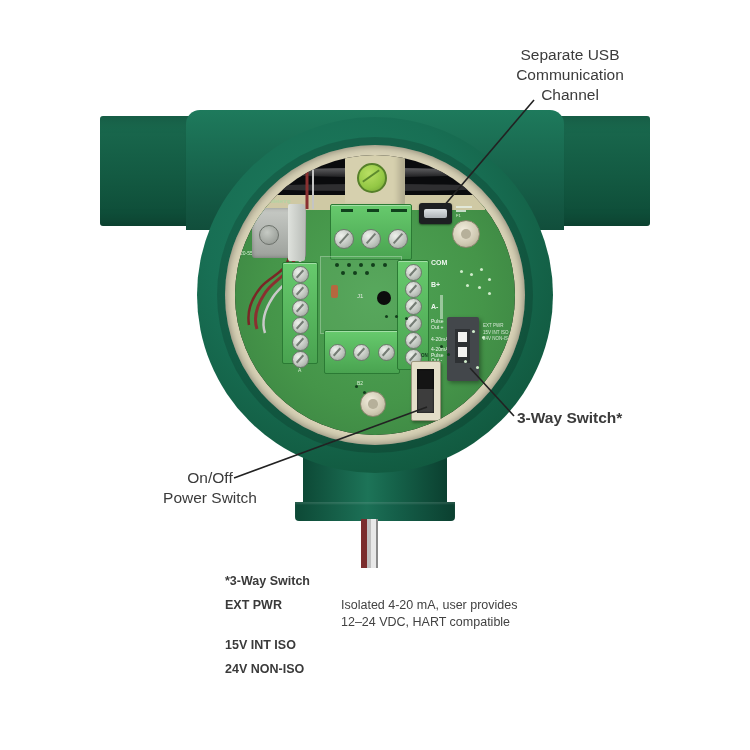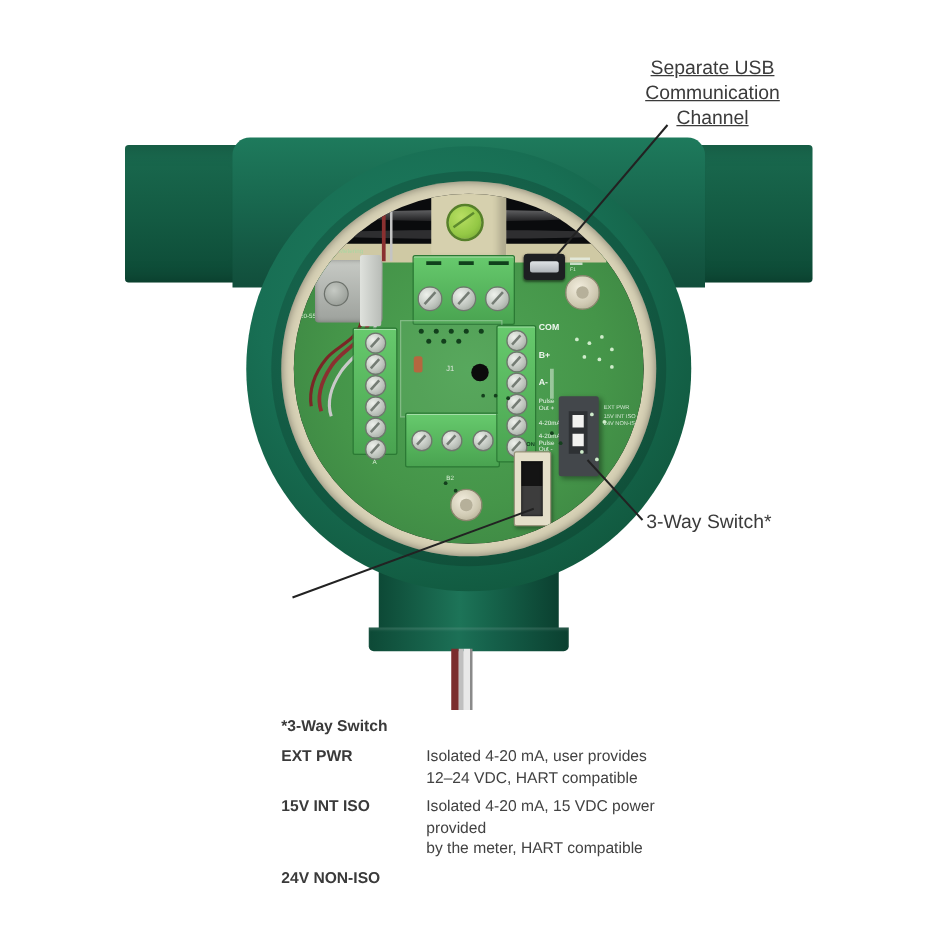--- a/index.html
+++ b/index.html
@@ -121,22 +121,22 @@
         background:linear-gradient(90deg,#0d4936,#1c7056 45%,#15604a 62%,#0b4030);
         box-shadow:inset 0 2px 2px rgba(255,255,255,.12);}
   .wires-bottom{position:absolute;left:361px;top:519px;height:49px;display:flex;}
   .wires-bottom span{display:block;height:100%;}
 
   
   #leads{position:absolute;left:0;top:0;width:750px;height:750px;pointer-events:none;}
 
   
   .callout{position:absolute;font-size:15.5px;line-height:20px;color:#3b3b3b;white-space:pre-line;}
-  .callout-usb{left:470px;top:45px;width:200px;text-align:center;text-decoration:underline;}
-  .callout-3way{left:517px;top:408px;}
+  .callout-usb{left:470px;top:45px;width:200px;text-align:center;}
+  .callout-3way{left:517px;top:408px;font-weight:bold;}
   .callout-power{left:120px;top:468px;width:180px;text-align:center;}
 
   
   .legend{position:absolute;left:225px;top:574px;width:330px;font-size:12.5px;color:#424242;}
   .legend-title{font-weight:bold;margin-bottom:9px;color:#3a3a3a;}
   .legend-row{display:grid;grid-template-columns:81px auto;margin-bottom:7px;line-height:1.32;}
   .legend-term{font-weight:bold;color:#3a3a3a;}
   .legend-desc{white-space:pre-line;margin-left:35px;}
 </style>
 </head>
@@ -266,31 +266,31 @@
   <svg id="leads">
     <line x1="443" y1="207" x2="534" y2="100" stroke="#222" stroke-width="1.6"></line>
     <line x1="470" y1="368" x2="514" y2="416" stroke="#222" stroke-width="1.6"></line>
     <line x1="427" y1="407" x2="234" y2="478" stroke="#222" stroke-width="1.6"></line>
   </svg>
 
   <div class="callout callout-usb">Separate USB
 Communication
 Channel</div>
   <div class="callout callout-3way">3-Way Switch*</div>
+  <div class="callout callout-power">On/Off
+Power Switch</div>
 
   <div class="legend">
     <div class="legend-title">*3-Way Switch</div>
     <div class="legend-row">
       <div class="legend-term">EXT PWR</div>
       <div class="legend-desc">Isolated 4-20 mA, user provides
 12–24 VDC, HART compatible</div>
     </div>
     <div class="legend-row">
       <div class="legend-term">15V INT ISO</div>
-      <div class="legend-desc">Isolated 4-20 mA, 15 VDC power provided
-by the meter, HART compatible</div>
     </div>
     <div class="legend-row">
       <div class="legend-term">24V NON-ISO</div>
     </div>
   </div>
 
 </div>
 
 </body></html>

